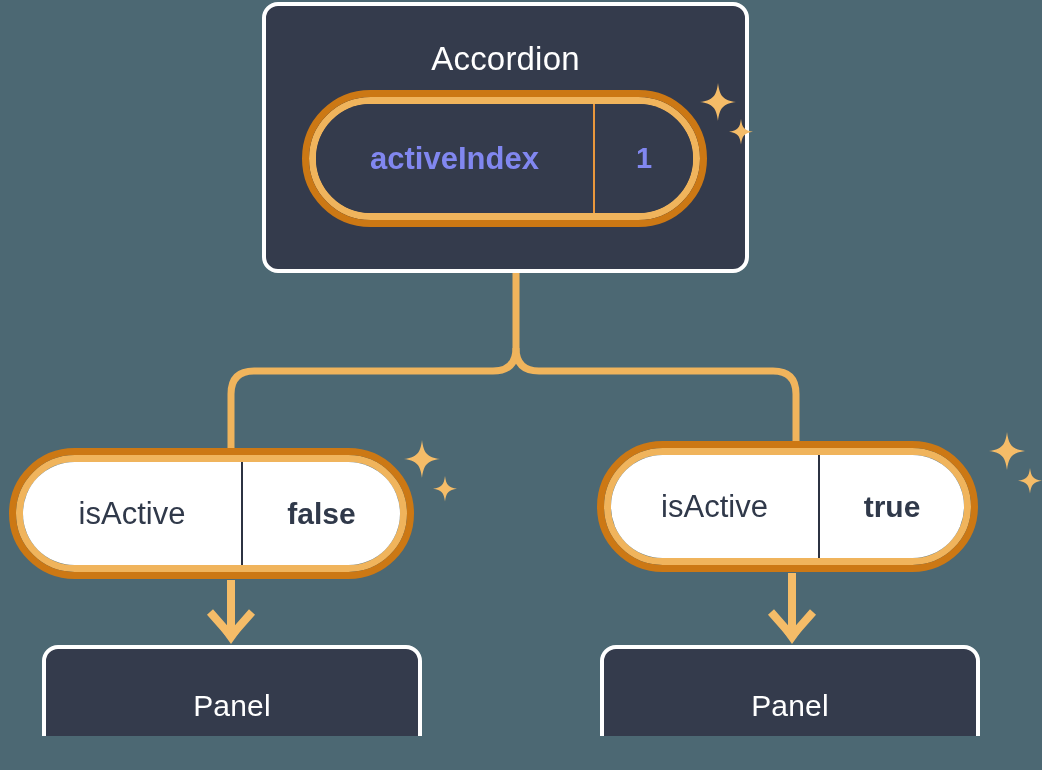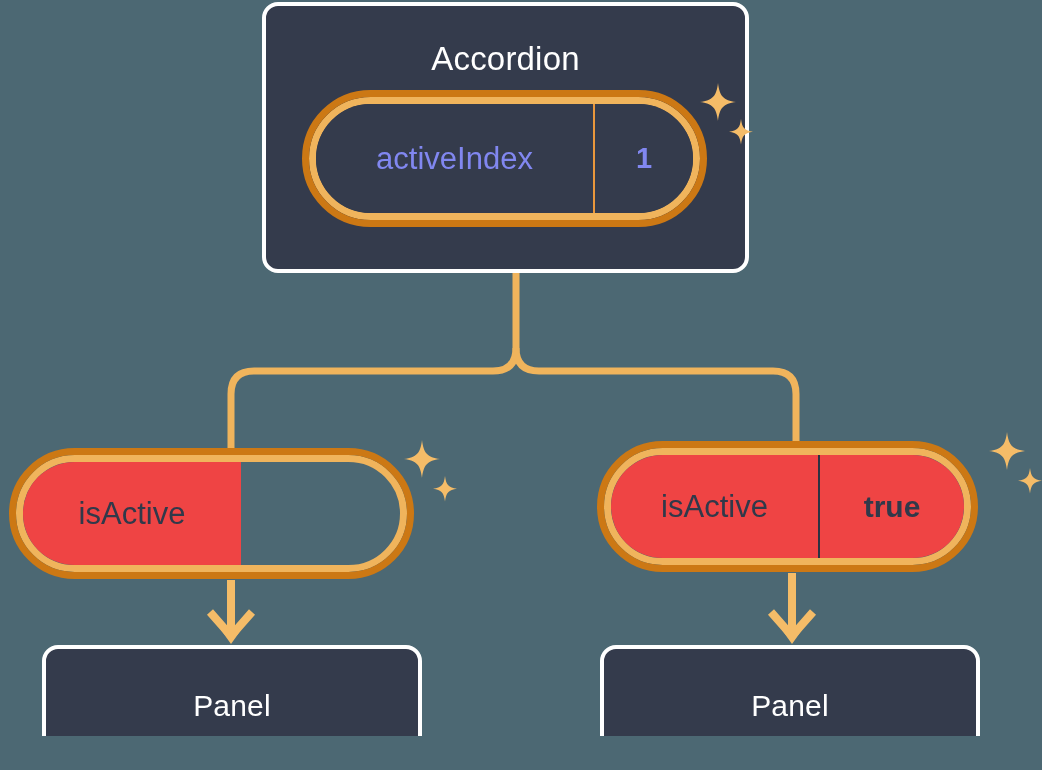--- a/index.html
+++ b/index.html
@@ -103,34 +103,34 @@
     height: 123px;
   }
   #pill-active-index .pill-key,
   #pill-active-index .pill-val {
     background: #343B4C;
     color: #8187F0;
   }
   #pill-active-index .pill-key {
     width: 277px;
     font-size: 31px;
-    font-weight: 400;
+    font-weight: 700;
     padding-right: 0;
   }
   #pill-active-index .pill-val {
     flex: 1;
     font-size: 29px;
     font-weight: 700;
     border-left: 2px solid #E9973C;
   }
 
   
   .pill-purple .pill-key,
   .pill-purple .pill-val {
-    background: #ef4444;
+    background: #ffffff;
     color: #30394A;
   }
   .pill-purple .pill-key {
     font-size: 31px;
     font-weight: 400;
   }
   .pill-purple .pill-val {
     flex: 1;
     font-size: 30px;
     font-weight: 700;
@@ -194,20 +194,21 @@
   <div id="sparkle-accordion" class="sparkle-group">
     <svg width="62" height="72" viewBox="0 0 62 72">
       <path d="M26 0 C27.6 13.4 31.4 17.2 44 19 C31.4 20.8 27.6 24.6 26 38 C24.4 24.6 20.6 20.8 8 19 C20.6 17.2 24.4 13.4 26 0 Z" fill="#F5BC68"></path>
       <path d="M49 36 C50.1 45 52.6 47.6 61 48.8 C52.6 50 50.1 52.6 49 61.6 C47.9 52.6 45.4 50 37 48.8 C45.4 47.6 47.9 45 49 36 Z" fill="#F5BC68"></path>
     </svg>
   </div>
 
   <div id="pill-is-active-false-wrap" class="pill-wrap">
     <div id="pill-is-active-false" class="pill pill-purple">
       <div class="pill-key">isActive</div>
+      <div class="pill-val">false</div>
     </div>
   </div>
 
   <div id="sparkle-false" class="sparkle-group">
     <svg width="62" height="72" viewBox="0 0 62 72">
       <path d="M26 0 C27.6 13.4 31.4 17.2 44 19 C31.4 20.8 27.6 24.6 26 38 C24.4 24.6 20.6 20.8 8 19 C20.6 17.2 24.4 13.4 26 0 Z" fill="#F5BC68"></path>
       <path d="M49 36 C50.1 45 52.6 47.6 61 48.8 C52.6 50 50.1 52.6 49 61.6 C47.9 52.6 45.4 50 37 48.8 C45.4 47.6 47.9 45 49 36 Z" fill="#F5BC68"></path>
     </svg>
   </div>
 

